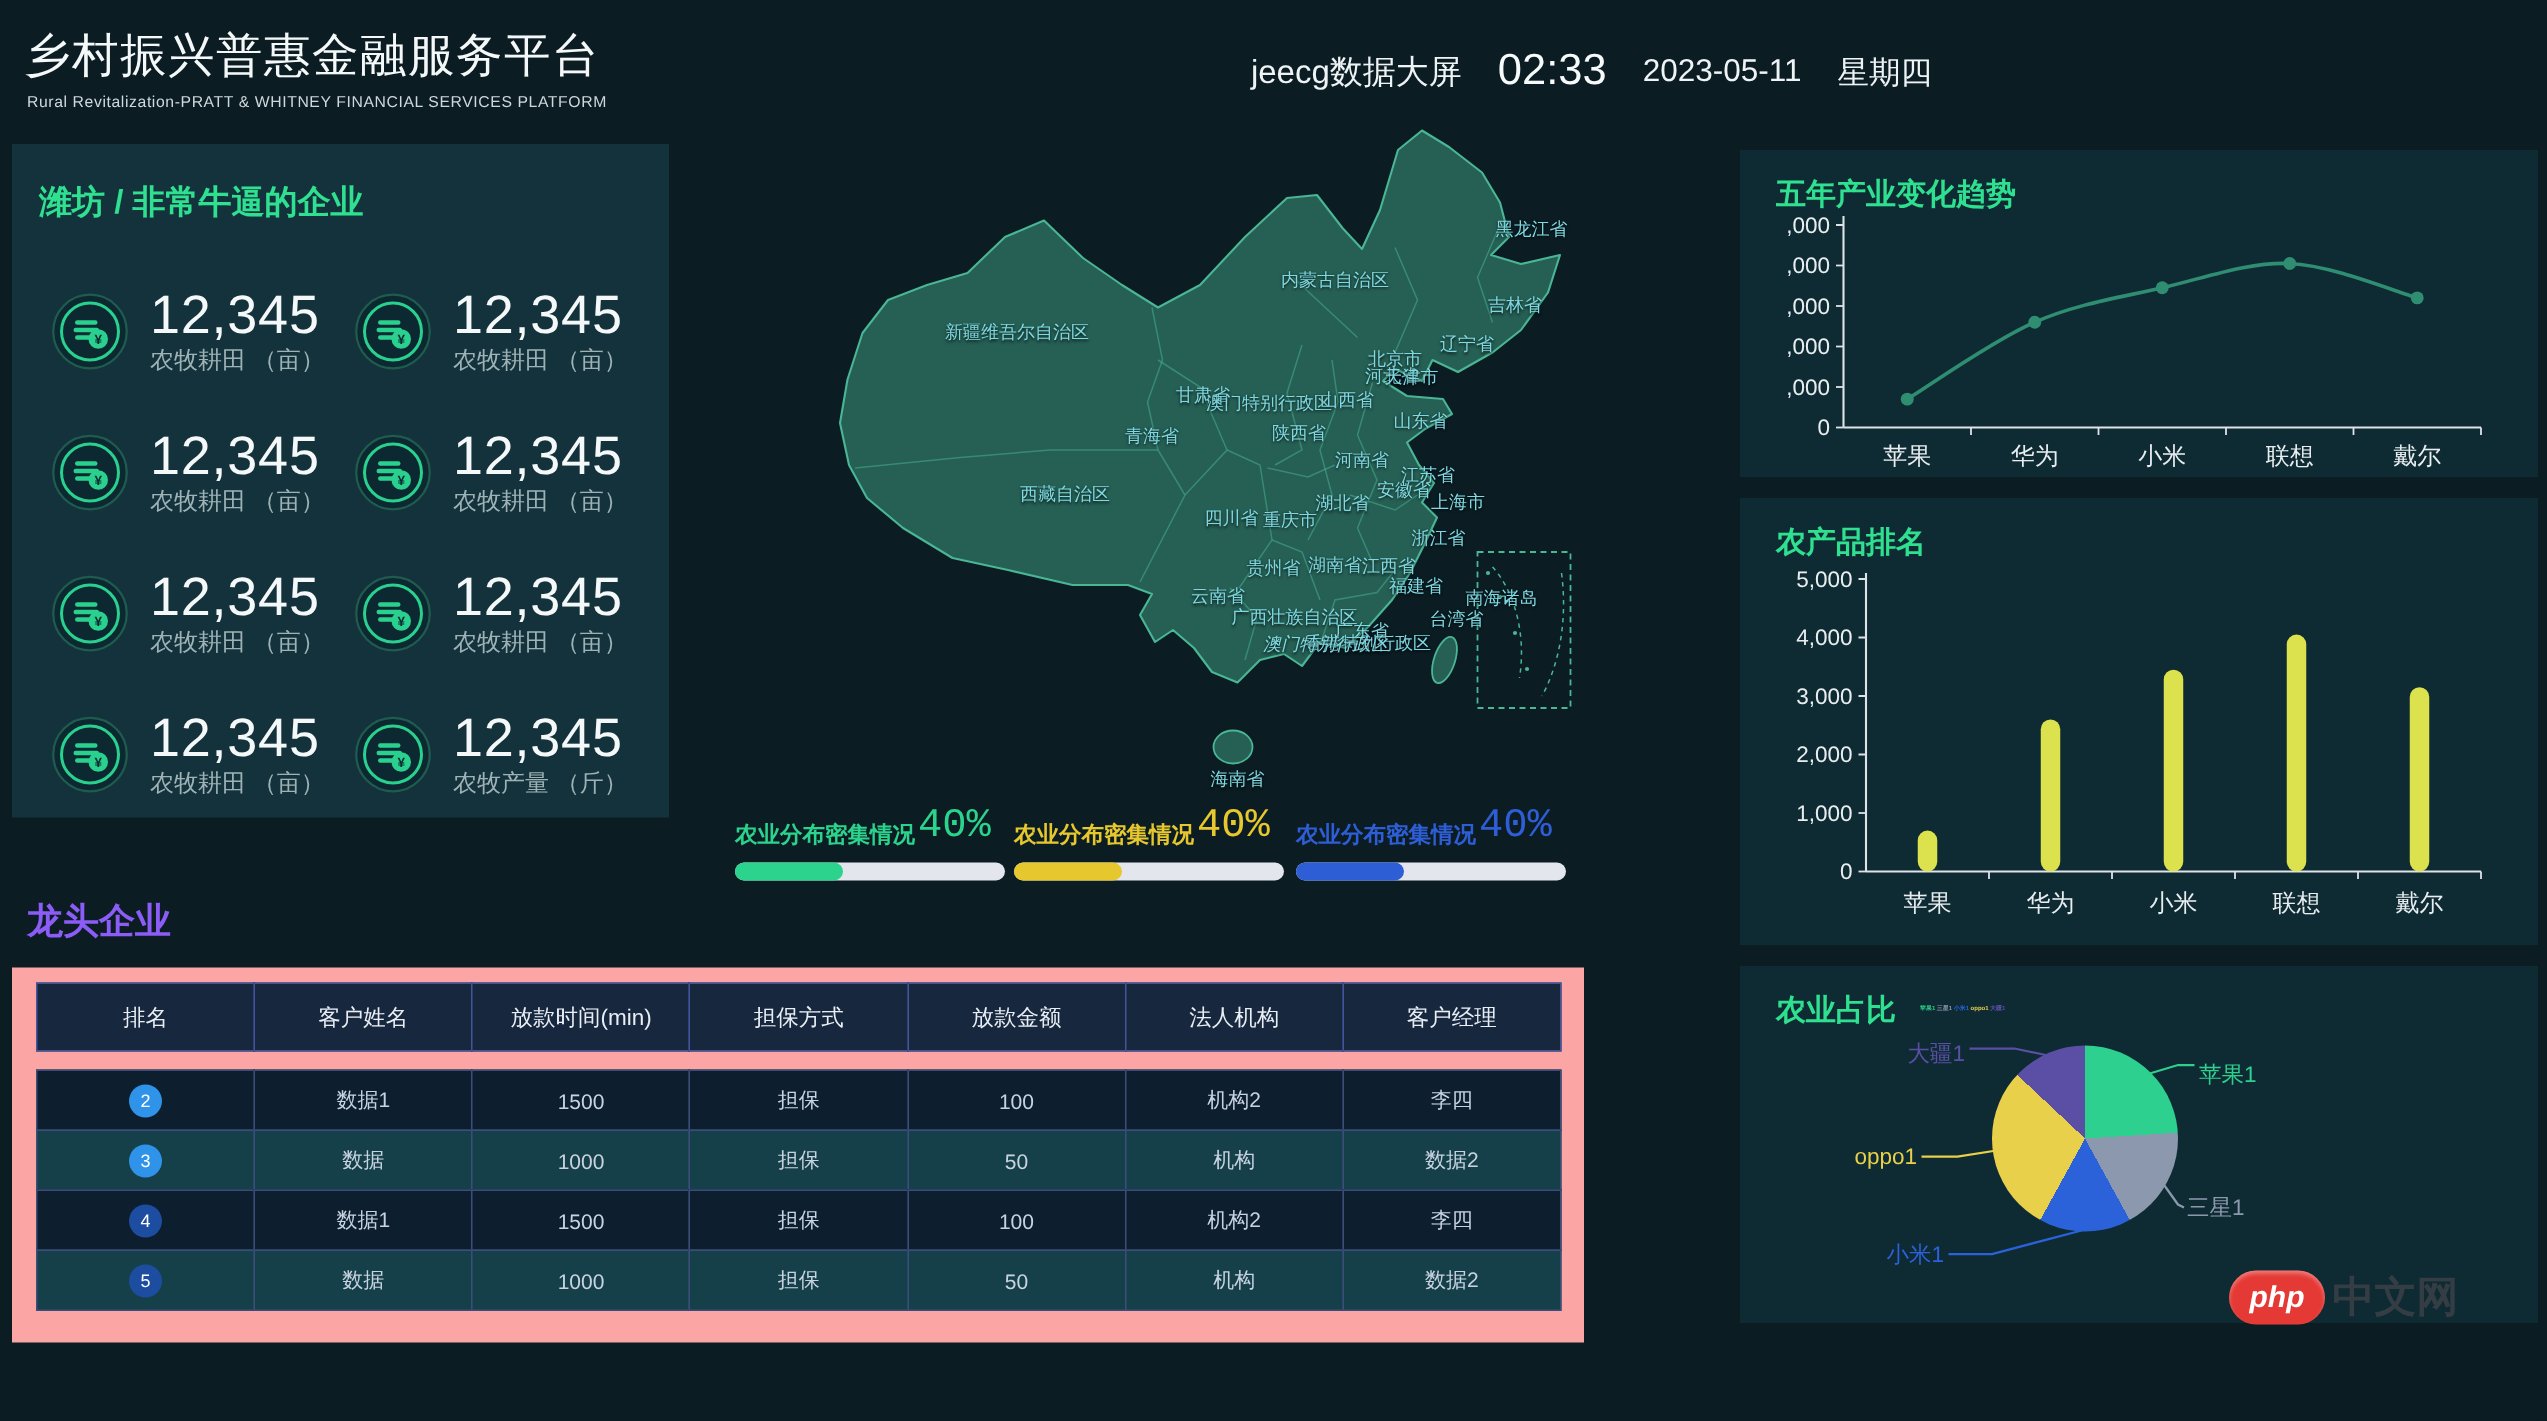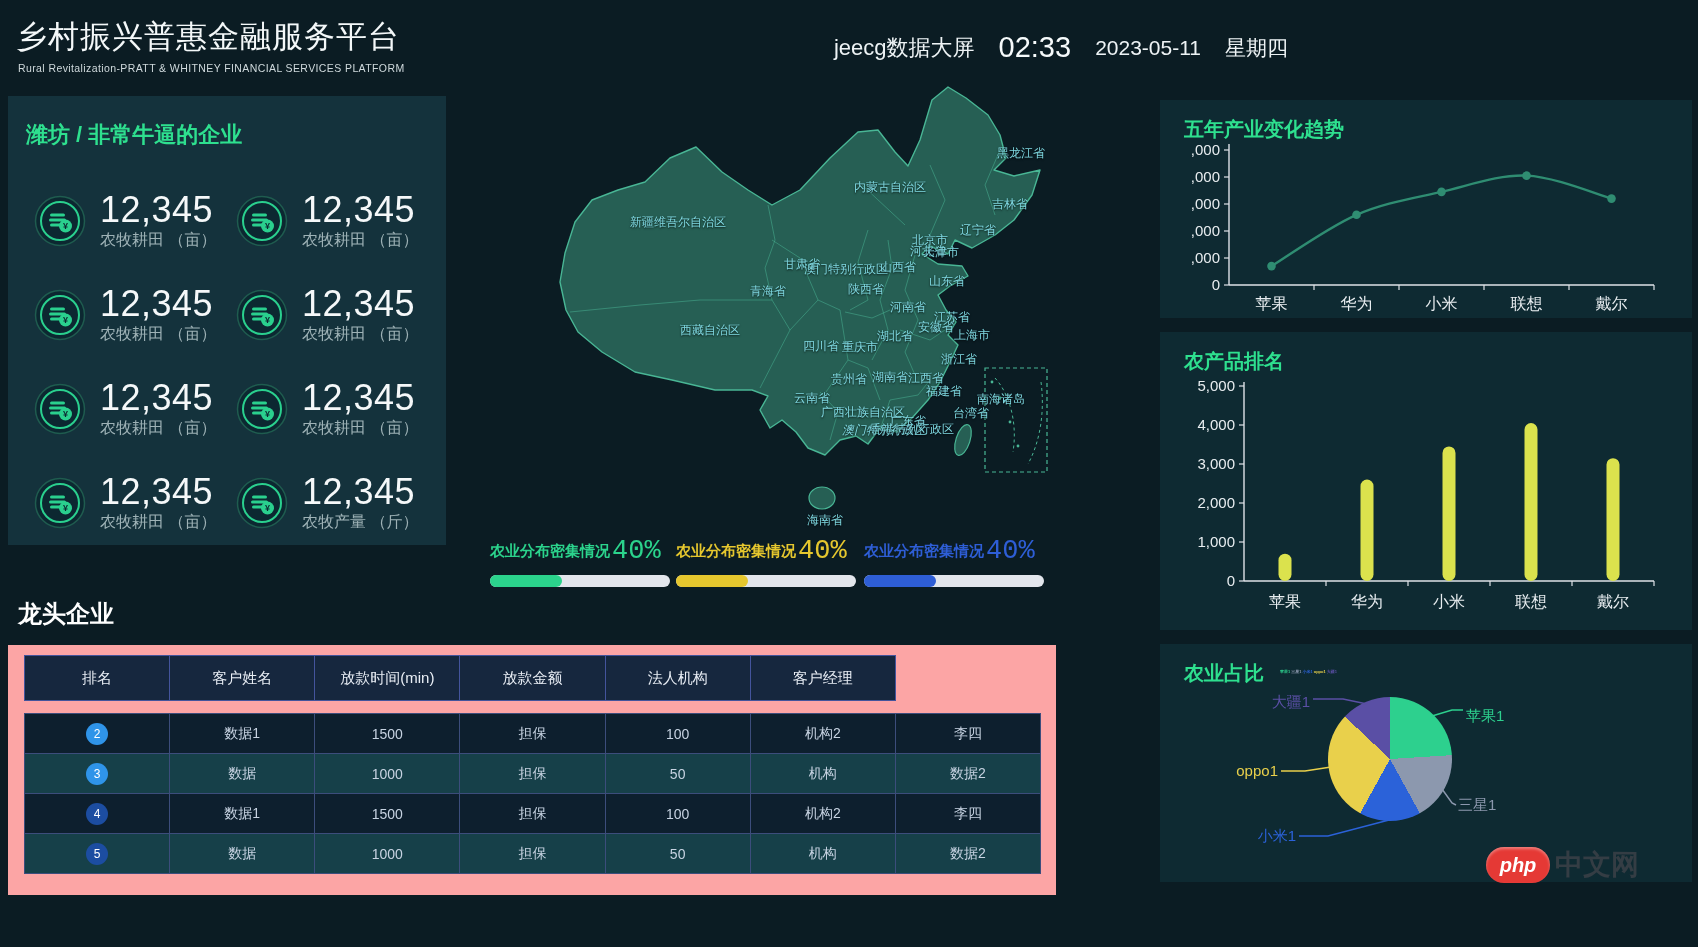--- a/index.html
+++ b/index.html
@@ -28,28 +28,28 @@
 
   
   .map-area{position:absolute;left:460px;top:78px;width:620px;height:515px;}
   .map-area svg{position:absolute;inset:0;}
   .map-label{position:absolute;transform:translate(-50%,-50%);font-size:12px;color:#7fd9e2;
              white-space:nowrap;text-shadow:0 1px 2px rgba(0,0,0,.8);}
 
   
   .progress-row{position:absolute;left:0;top:0;}
   .pbar{position:absolute;width:205px;}
-  .pbar .line{display:flex;align-items:center;}
+  .pbar .line{display:flex;align-items:flex-end;}
   .pbar .plbl{font-size:15px;font-weight:bold;}
   .pbar .pct{font-size:27px;margin-left:2px;font-family:Liberation Mono, monospace;}
   .pbar .track{margin-top:9px;width:180px;height:12px;border-radius:6px;background:#e3e6ec;}
   .pbar .fill{height:12px;border-radius:6px;}
 
   
-  .tbl-title{position:absolute;left:18px;top:598px;font-size:24px;font-weight:bold;color:#ffffff;margin:0;}
+  .tbl-title{position:absolute;left:18px;top:598px;font-size:24px;font-weight:bold;color:#8b5cf6;margin:0;}
   .tbl-wrap{position:absolute;left:8px;top:645px;width:1048px;height:250px;background:#fca5a5;
             padding:10px 16px;box-sizing:border-box;}
   .tbl-head,.tbl-row{display:grid;grid-template-columns:repeat(7,1fr);}
   .tbl-head{margin-bottom:13px;}
   .tbl-head .cell{height:44px;background:#16273e;border:1px solid #44549c;margin-right:-1px;
                   display:flex;align-items:center;justify-content:center;font-size:15px;color:#e9eef5;}
   .tbl-row .cell{height:39px;border:1px solid #3c4d7c;margin:-1px -1px 0 0;
                  display:flex;align-items:center;justify-content:center;font-size:14px;color:#c7d3e2;}
   .tbl-row.even .cell{background:#0d1f2e;}
   .tbl-row.odd  .cell{background:#164049;}
@@ -316,20 +316,21 @@
         </div>
       </div>
     </div>
 
   <h2 class="tbl-title">龙头企业</h2>
   <div class="tbl-wrap">
     <div class="tbl-head" id="tbl-head">
         <div class="cell">排名</div>
         <div class="cell">客户姓名</div>
         <div class="cell">放款时间(min)</div>
+        <div class="cell">担保方式</div>
         <div class="cell">放款金额</div>
         <div class="cell">法人机构</div>
         <div class="cell">客户经理</div>
       </div>
     <div id="tbl-body">
         <div class="tbl-row even">
           <div class="cell">
             <span class="rank-badge" style="background: rgb(47, 148, 233);">2</span>
           </div>
           <div class="cell">数据1</div>

